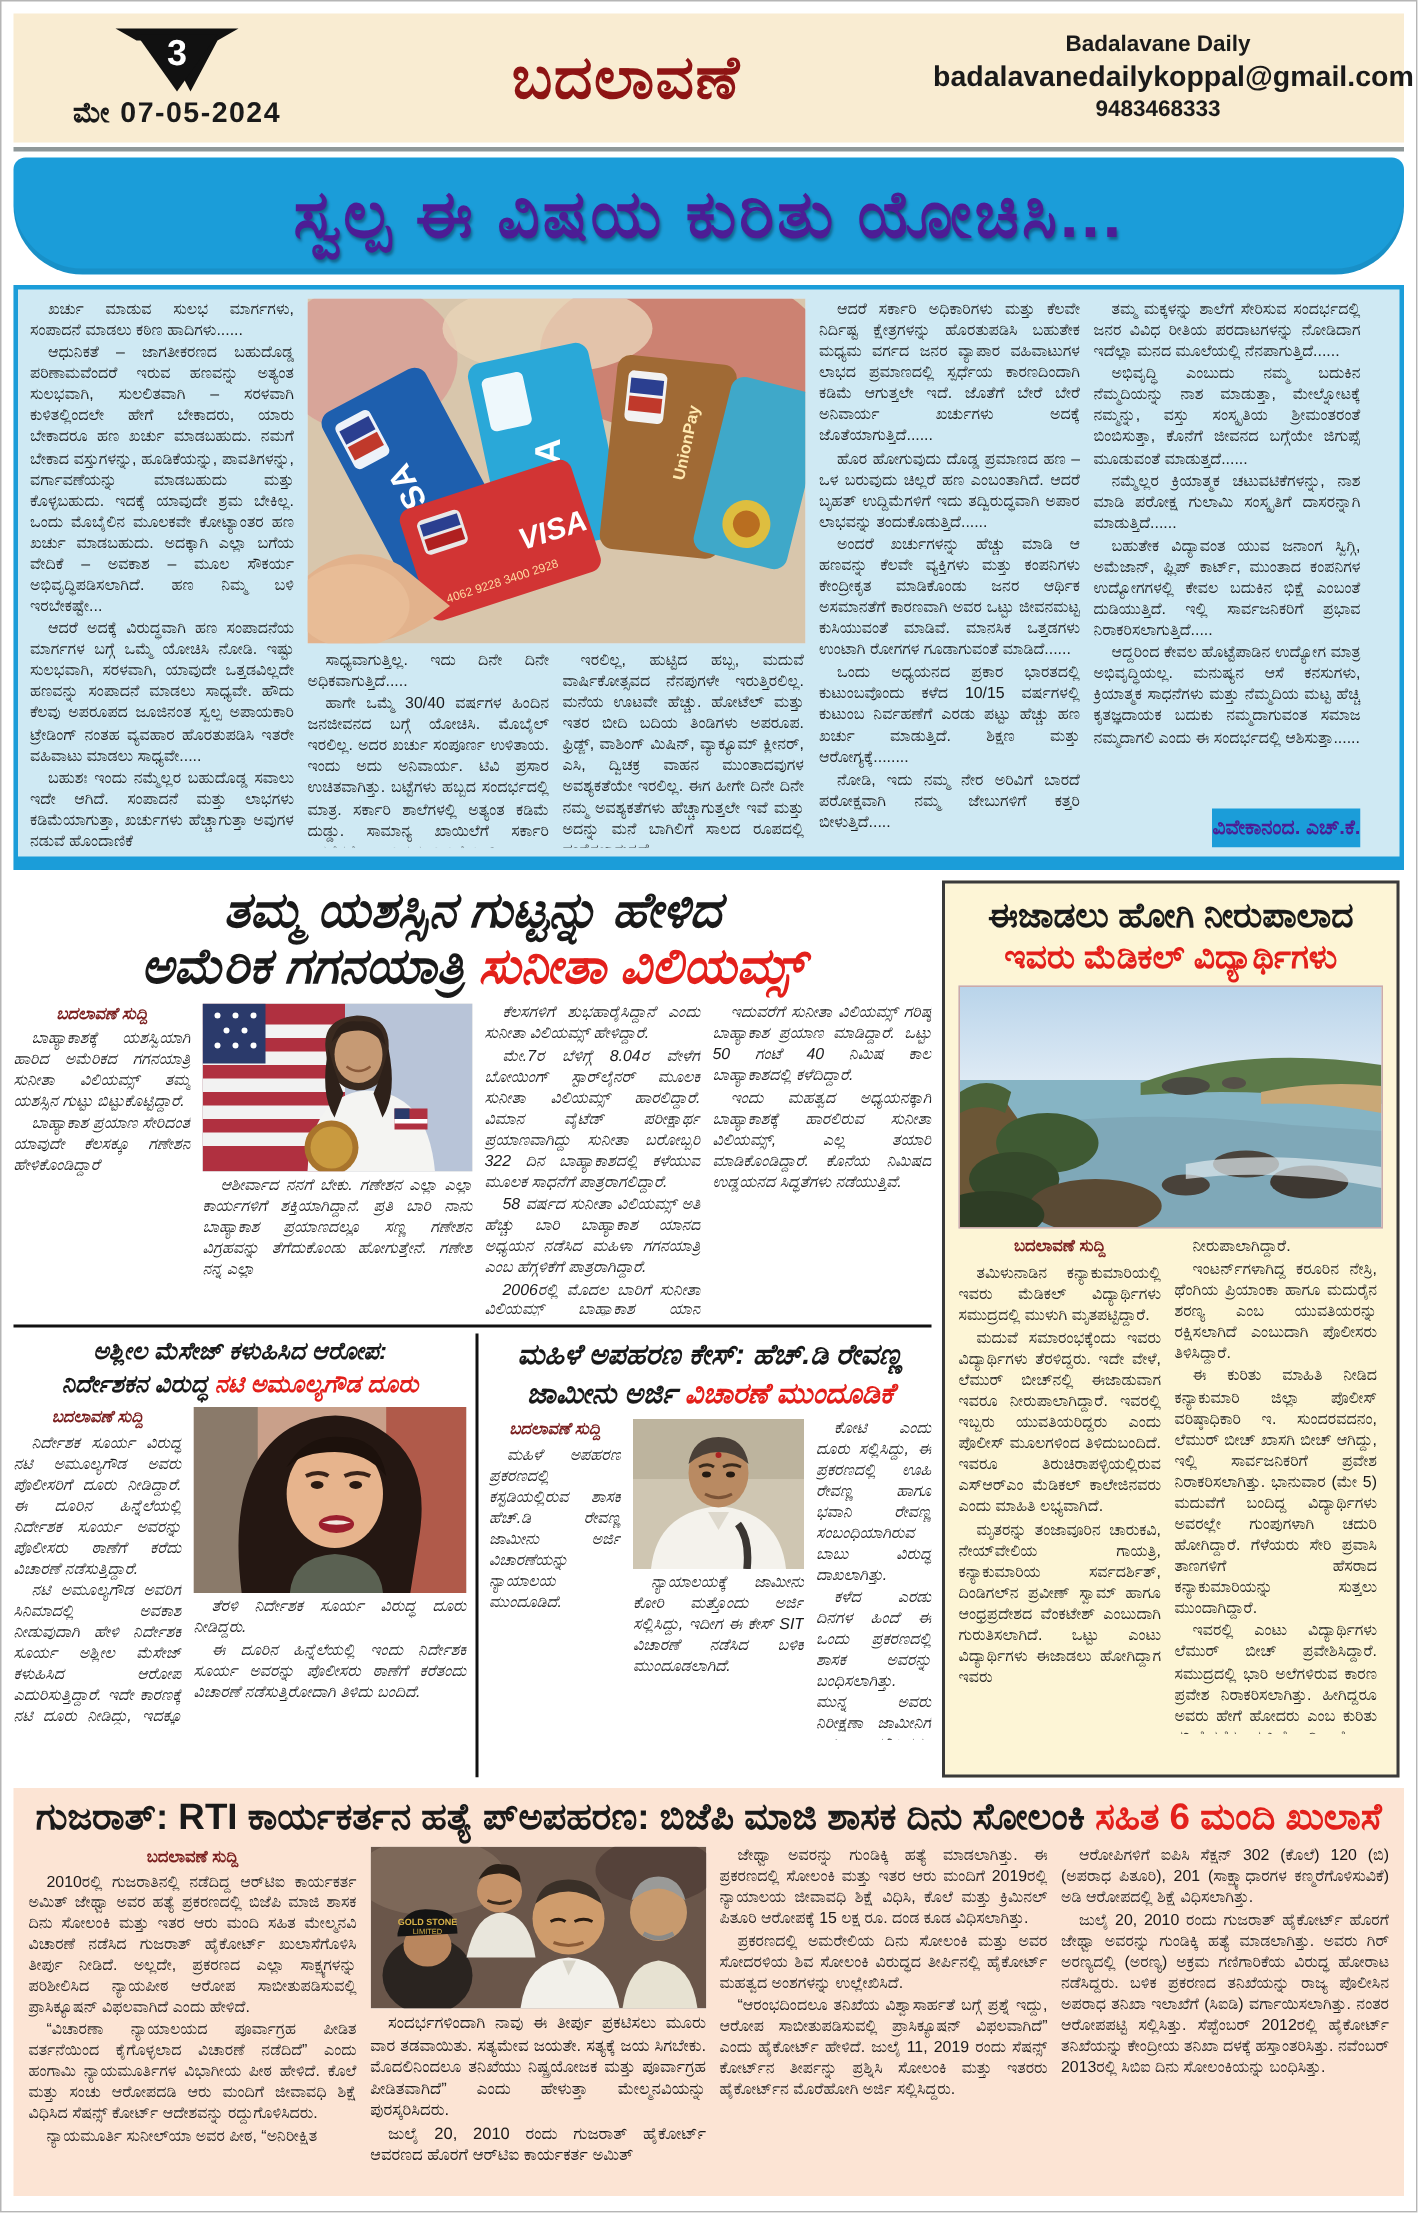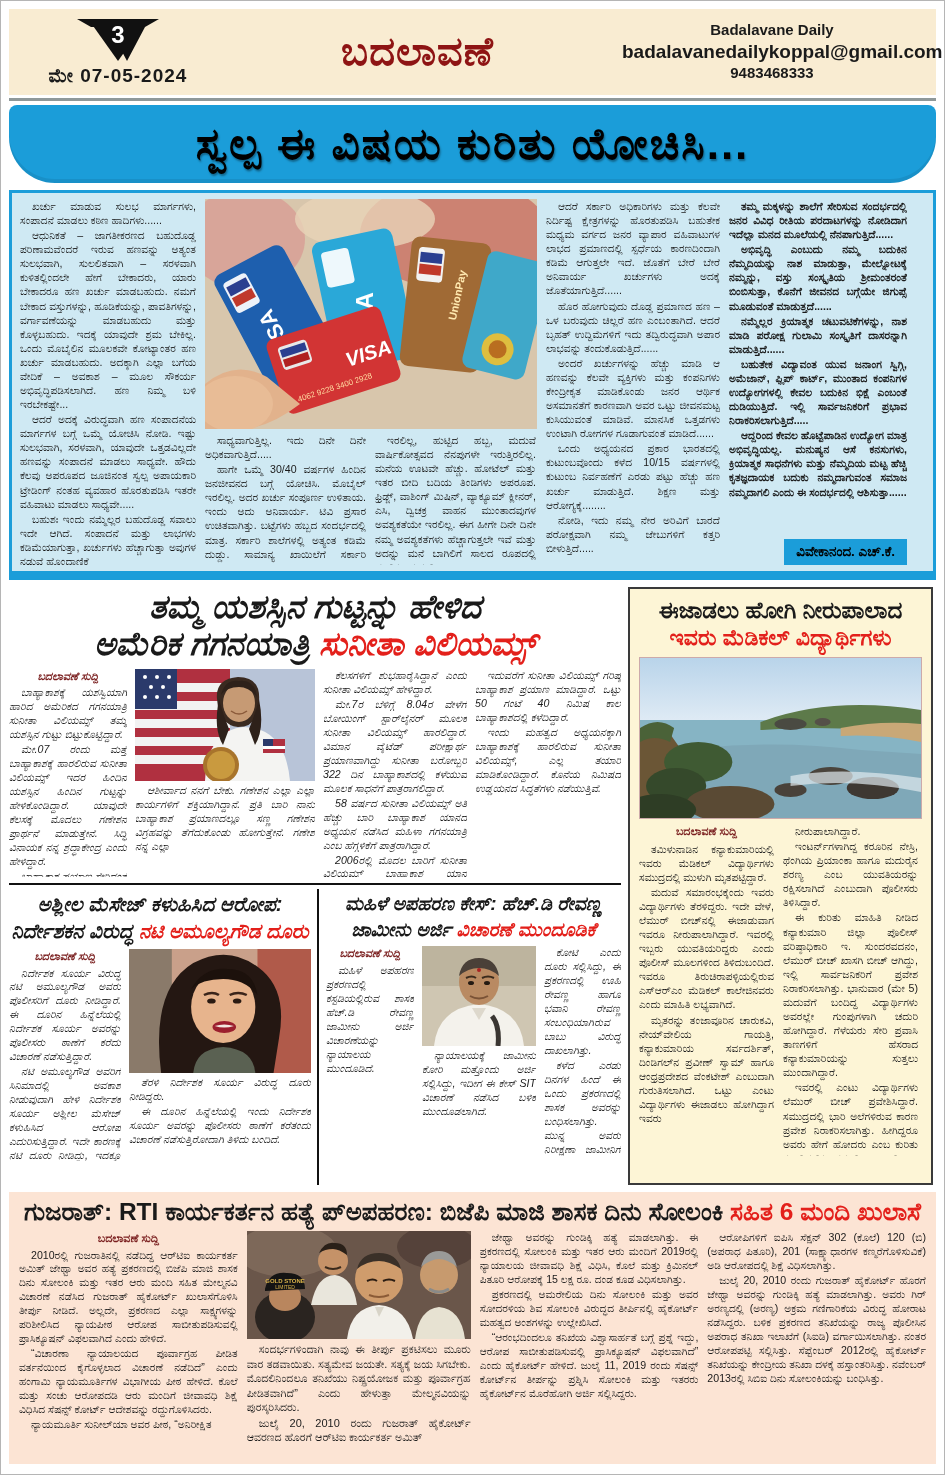--- a/index.html
+++ b/index.html
@@ -15,58 +15,58 @@
   .mh-date{font-weight:bold;font-size:19px;letter-spacing:1px;margin-top:2px;}
   .mh-title{font-size:40px;font-weight:bold;color:#8e1414;letter-spacing:1px;}
   .mh-right{text-align:center;width:300px;line-height:1.25;}
   .mh-right .l1{font-weight:bold;font-size:15px;}
   .mh-right .l2{font-weight:bold;font-size:19px;}
   .mh-right .l3{font-weight:bold;font-size:15px;}
   .top-rule{height:3px;background:#8f9899;margin:3px 0 4px 0;}
   
   .banner{height:78px;background:#1b9dd9;border-radius:8px 8px 46px 46px;display:flex;align-items:center;
           justify-content:center;margin-bottom:7px;box-shadow:inset 0 -4px 0 rgba(0,0,0,.08);}
-  .banner h1{margin:0;color:#000000;font-size:44px;font-weight:bold;letter-spacing:2px;
+  .banner h1{margin:0;color:#4c1d95;font-size:44px;font-weight:bold;letter-spacing:2px;
              text-shadow:1px 2px 2px rgba(0,0,0,.35);}
   
   .lead{height:390px;background:#cfe9f3;border:3px solid #1b9dd9;border-bottom-width:9px;
         box-sizing:border-box;padding:6px 8px;margin-bottom:7px;}
   .lead-cols{display:flex;gap:9px;height:100%;}
   .lcol{overflow:hidden;font-size:10.6px;line-height:1.33;text-align:justify;}
   .lcol.c1{width:176px;}
   .lead-mid{width:332px;display:flex;flex-direction:column;}
   .lead-mid .photo{height:230px;}
   .lead-mid-cols{display:flex;gap:9px;flex:1;margin-top:4px;overflow:hidden;}
   .lead-mid-cols .lcol{width:161px;}
   .lcol.c4{width:174px;}
   .lcol.c5{width:178px;display:flex;flex-direction:column;}
   .para{margin:0 0 1px 0;text-indent:12px;}
-  .signature{align-self:flex-end;background:#1b9dd9;color:#000000;font-weight:bold;font-size:13.5px;
-             padding:4px 12px;margin-top:20px;text-indent:0;}
+  .signature{align-self:flex-end;background:#1b9dd9;color:#4c1d95;font-weight:bold;font-size:13.5px;
+             padding:4px 0;margin-top:20px;text-indent:0;}
   
   .middle{display:flex;gap:7px;height:598px;}
   .mid-left{width:612px;display:flex;flex-direction:column;font-style:italic;}
   
   .sunita{height:292px;overflow:hidden;}
   .sunita .hl{text-align:center;font-weight:bold;font-size:33px;line-height:1.12;margin:2px 0 6px;}
   .red{color:#e3201b;}
   .art-body{display:flex;gap:8px;}
   .byline{text-align:center;font-weight:bold;color:#7a1f1f;font-size:11px;margin:0 0 3px;}
   .bcol{font-size:10.6px;line-height:1.32;text-align:justify;overflow:hidden;}
   .sunita .bc1{width:118px;height:208px;}
   .sunita .bphoto{width:180px;}
   .sunita .bphoto .photo{height:112px;}
   .sunita .bphoto .cap{font-size:10.6px;line-height:1.32;text-align:justify;height:92px;overflow:hidden;margin-top:3px;}
   .sunita .bc3{width:144px;height:208px;}
   .sunita .bc4{width:146px;height:208px;}
   
   .row3{border-top:2px solid #111;margin-top:4px;padding-top:4px;display:flex;flex:1;overflow:hidden;}
   .art3{width:302px;padding-right:6px;border-right:2px solid #111;}
   .art4{flex:1;padding-left:7px;}
-  .art3 .hl,.art4 .hl{text-align:center;font-weight:bold;font-size:20px;line-height:1.35;margin:2px 0 4px;}
+  .art3 .hl,.art4 .hl{text-align:center;font-weight:bold;font-size:16px;line-height:1.35;margin:2px 0 4px;}
   .art4 .hl{font-size:19px;}
   .art3 .bc1{width:112px;height:212px;}
   .art3 .bphoto{flex:1;}
   .art3 .bphoto .photo{height:124px;}
   .art3 .bphoto .cap{font-size:10.6px;line-height:1.32;text-align:justify;overflow:hidden;height:80px;margin-top:3px;}
   .art4 .bc1{width:88px;height:214px;}
   .art4 .bmid{width:114px;}
   .art4 .bmid .photo{height:100px;}
   .art4 .bmid .cap{font-size:10.6px;line-height:1.32;text-align:justify;overflow:hidden;height:110px;margin-top:3px;}
   .art4 .bc3{flex:1;height:214px;}
@@ -181,21 +181,21 @@
       </div>
 
       <div class="lcol c4">
           <p class="para">ಆದರೆ ಸರ್ಕಾರಿ ಅಧಿಕಾರಿಗಳು ಮತ್ತು ಕೆಲವೇ ನಿರ್ದಿಷ್ಟ ಕ್ಷೇತ್ರಗಳನ್ನು ಹೊರತುಪಡಿಸಿ ಬಹುತೇಕ ಮಧ್ಯಮ ವರ್ಗದ ಜನರ ವ್ಯಾಪಾರ ವಹಿವಾಟುಗಳ ಲಾಭದ ಪ್ರಮಾಣದಲ್ಲಿ ಸ್ಪರ್ಧೆಯ ಕಾರಣದಿಂದಾಗಿ ಕಡಿಮೆ ಆಗುತ್ತಲೇ ಇದೆ. ಜೊತೆಗೆ ಬೇರೆ ಬೇರೆ ಅನಿವಾರ್ಯ ಖರ್ಚುಗಳು ಅದಕ್ಕೆ ಜೊತೆಯಾಗುತ್ತಿದೆ......</p>
           <p class="para">ಹೊರ ಹೋಗುವುದು ದೊಡ್ಡ ಪ್ರಮಾಣದ ಹಣ – ಒಳ ಬರುವುದು ಚಿಲ್ಲರೆ ಹಣ ಎಂಬಂತಾಗಿದೆ. ಆದರೆ ಬೃಹತ್ ಉದ್ದಿಮೆಗಳಿಗೆ ಇದು ತದ್ವಿರುದ್ಧವಾಗಿ ಅಪಾರ ಲಾಭವನ್ನು ತಂದುಕೊಡುತ್ತಿದೆ......</p>
           <p class="para">ಅಂದರೆ ಖರ್ಚುಗಳನ್ನು ಹೆಚ್ಚು ಮಾಡಿ ಆ ಹಣವನ್ನು ಕೆಲವೇ ವ್ಯಕ್ತಿಗಳು ಮತ್ತು ಕಂಪನಿಗಳು ಕೇಂದ್ರೀಕೃತ ಮಾಡಿಕೊಂಡು ಜನರ ಆರ್ಥಿಕ ಅಸಮಾನತೆಗೆ ಕಾರಣವಾಗಿ ಅವರ ಒಟ್ಟು ಜೀವನಮಟ್ಟ ಕುಸಿಯುವಂತೆ ಮಾಡಿವೆ. ಮಾನಸಿಕ ಒತ್ತಡಗಳು ಉಂಟಾಗಿ ರೋಗಗಳ ಗೂಡಾಗುವಂತೆ ಮಾಡಿದೆ......</p>
           <p class="para">ಒಂದು ಅಧ್ಯಯನದ ಪ್ರಕಾರ ಭಾರತದಲ್ಲಿ ಕುಟುಂಬವೊಂದು ಕಳೆದ 10/15 ವರ್ಷಗಳಲ್ಲಿ ಕುಟುಂಬ ನಿರ್ವಹಣೆಗೆ ಎರಡು ಪಟ್ಟು ಹೆಚ್ಚು ಹಣ ಖರ್ಚು ಮಾಡುತ್ತಿದೆ. ಶಿಕ್ಷಣ ಮತ್ತು ಆರೋಗ್ಯಕ್ಕೆ........</p>
           <p class="para">ನೋಡಿ, ಇದು ನಮ್ಮ ನೇರ ಅರಿವಿಗೆ ಬಾರದೆ ಪರೋಕ್ಷವಾಗಿ ನಮ್ಮ ಜೇಬುಗಳಿಗೆ ಕತ್ತರಿ ಬೀಳುತ್ತಿದೆ.....</p>
         </div>
       <div class="lcol c5">
-        <div style="overflow:hidden;flex:1;font-weight:bold;">
+        <div style="overflow:hidden;flex:1;">
             <p class="para">ತಮ್ಮ ಮಕ್ಕಳನ್ನು ಶಾಲೆಗೆ ಸೇರಿಸುವ ಸಂದರ್ಭದಲ್ಲಿ ಜನರ ವಿವಿಧ ರೀತಿಯ ಪರದಾಟಗಳನ್ನು ನೋಡಿದಾಗ ಇದೆಲ್ಲಾ ಮನದ ಮೂಲೆಯಲ್ಲಿ ನೆನಪಾಗುತ್ತಿದೆ......</p>
             <p class="para">ಅಭಿವೃದ್ಧಿ ಎಂಬುದು ನಮ್ಮ ಬದುಕಿನ ನೆಮ್ಮದಿಯನ್ನು ನಾಶ ಮಾಡುತ್ತಾ, ಮೇಲ್ನೋಟಕ್ಕೆ ನಮ್ಮನ್ನು, ವಸ್ತು ಸಂಸ್ಕೃತಿಯ ಶ್ರೀಮಂತರಂತೆ ಬಿಂಬಿಸುತ್ತಾ, ಕೊನೆಗೆ ಜೀವನದ ಬಗ್ಗೆಯೇ ಜಿಗುಪ್ಸೆ ಮೂಡುವಂತೆ ಮಾಡುತ್ತದೆ......</p>
             <p class="para">ನಮ್ಮೆಲ್ಲರ ಕ್ರಿಯಾತ್ಮಕ ಚಟುವಟಿಕೆಗಳನ್ನು, ನಾಶ ಮಾಡಿ ಪರೋಕ್ಷ ಗುಲಾಮಿ ಸಂಸ್ಕೃತಿಗೆ ದಾಸರನ್ನಾಗಿ ಮಾಡುತ್ತಿದೆ......</p>
             <p class="para">ಬಹುತೇಕ ವಿದ್ಯಾವಂತ ಯುವ ಜನಾಂಗ ಸ್ವಿಗ್ಗಿ, ಅಮೆಜಾನ್, ಫ್ಲಿಪ್ ಕಾರ್ಟ್, ಮುಂತಾದ ಕಂಪನಿಗಳ ಉದ್ಯೋಗಗಳಲ್ಲಿ ಕೇವಲ ಬದುಕಿನ ಭಿಕ್ಷೆ ಎಂಬಂತೆ ದುಡಿಯುತ್ತಿದೆ. ಇಲ್ಲಿ ಸಾರ್ವಜನಿಕರಿಗೆ ಪ್ರಭಾವ ನಿರಾಕರಿಸಲಾಗುತ್ತಿದೆ.....</p>
             <p class="para">ಆದ್ದರಿಂದ ಕೇವಲ ಹೊಟ್ಟೆಪಾಡಿನ ಉದ್ಯೋಗ ಮಾತ್ರ ಅಭಿವೃದ್ಧಿಯಲ್ಲ. ಮನುಷ್ಯನ ಆಸೆ ಕನಸುಗಳು, ಕ್ರಿಯಾತ್ಮಕ ಸಾಧನೆಗಳು ಮತ್ತು ನೆಮ್ಮದಿಯ ಮಟ್ಟ ಹೆಚ್ಚಿ ಕೃತಜ್ಞದಾಯಕ ಬದುಕು ನಮ್ಮದಾಗುವಂತ ಸಮಾಜ ನಮ್ಮದಾಗಲಿ ಎಂದು ಈ ಸಂದರ್ಭದಲ್ಲಿ ಆಶಿಸುತ್ತಾ......</p>
           </div>
         <div class="signature">ವಿವೇಕಾನಂದ. ಎಚ್.ಕೆ.</div>
       </div>
     </div>
   </div>
@@ -206,21 +206,20 @@
       <div class="sunita">
         <div class="hl">
           <span>ತಮ್ಮ ಯಶಸ್ಸಿನ ಗುಟ್ಟನ್ನು ಹೇಳಿದ</span><br>
           <span>ಅಮೆರಿಕ ಗಗನಯಾತ್ರಿ </span><span class="red">ಸುನೀತಾ ವಿಲಿಯಮ್ಸ್</span>
         </div>
         <div class="art-body">
           <div class="bcol bc1">
             <p class="byline">ಬದಲಾವಣೆ ಸುದ್ದಿ</p>
             <div>
                 <p class="para">ಬಾಹ್ಯಾಕಾಶಕ್ಕೆ ಯಶಸ್ವಿಯಾಗಿ ಹಾರಿದ ಅಮೆರಿಕದ ಗಗನಯಾತ್ರಿ ಸುನೀತಾ ವಿಲಿಯಮ್ಸ್ ತಮ್ಮ ಯಶಸ್ಸಿನ ಗುಟ್ಟು ಬಿಟ್ಟುಕೊಟ್ಟಿದ್ದಾರೆ.</p>
-                <p class="para">ಮೇ.07 ರಂದು ಮತ್ತೆ ಬಾಹ್ಯಾಕಾಶಕ್ಕೆ ಹಾರಲಿರುವ ಸುನೀತಾ ವಿಲಿಯಮ್ಸ್ ಇದರ ಹಿಂದಿನ ಯಶಸ್ಸಿನ ಹಿಂದಿನ ಗುಟ್ಟನ್ನು ಹೇಳಿಕೊಂಡಿದ್ದಾರೆ. ಯಾವುದೇ ಕೆಲಸಕ್ಕೆ ಮೊದಲು ಗಣೇಶನ ಪ್ರಾರ್ಥನೆ ಮಾಡುತ್ತೇನೆ. ಸಿದ್ಧಿ ವಿನಾಯಕ ನನ್ನ ಶ್ರದ್ಧಾಕೇಂದ್ರ ಎಂದು ಹೇಳಿದ್ದಾರೆ.</p>
                 <p class="para">ಬಾಹ್ಯಾಕಾಶ ಪ್ರಯಾಣ ಸೇರಿದಂತೆ ಯಾವುದೇ ಕೆಲಸಕ್ಕೂ ಗಣೇಶನ ಹೇಳಿಕೊಂಡಿದ್ದಾರೆ</p>
               </div>
           </div>
           <div class="bphoto">
             <div class="photo">
               <svg viewBox="0 0 180 112" preserveAspectRatio="none">
                 <rect width="180" height="112" fill="#b8c4d8"></rect>
                 <g>
                   <rect x="0" y="0" width="95" height="112" fill="#b03040"></rect>
                   <rect x="0" y="14" width="95" height="9" fill="#f2f2f2"></rect>

